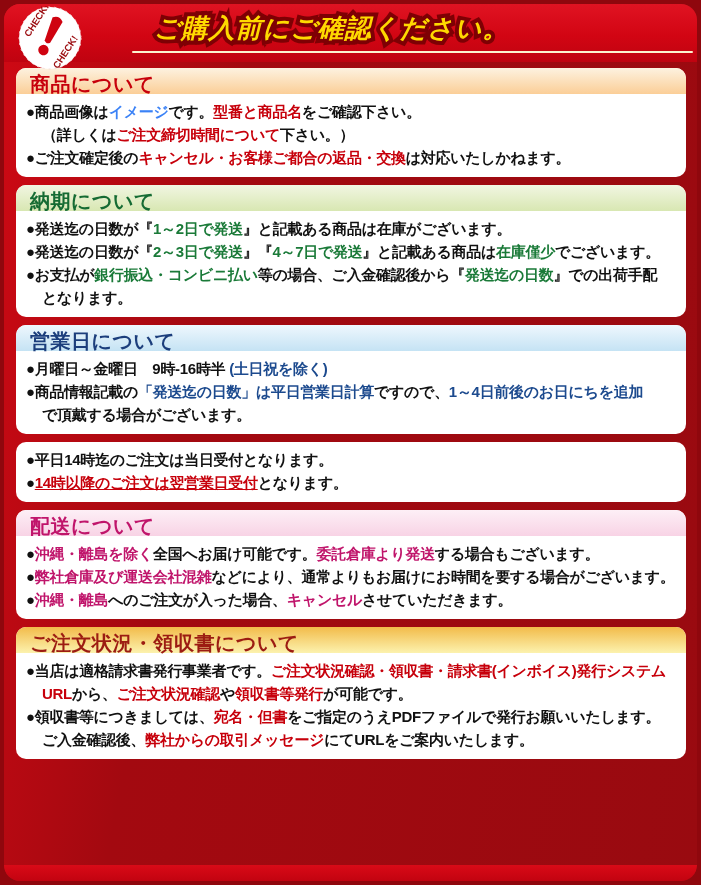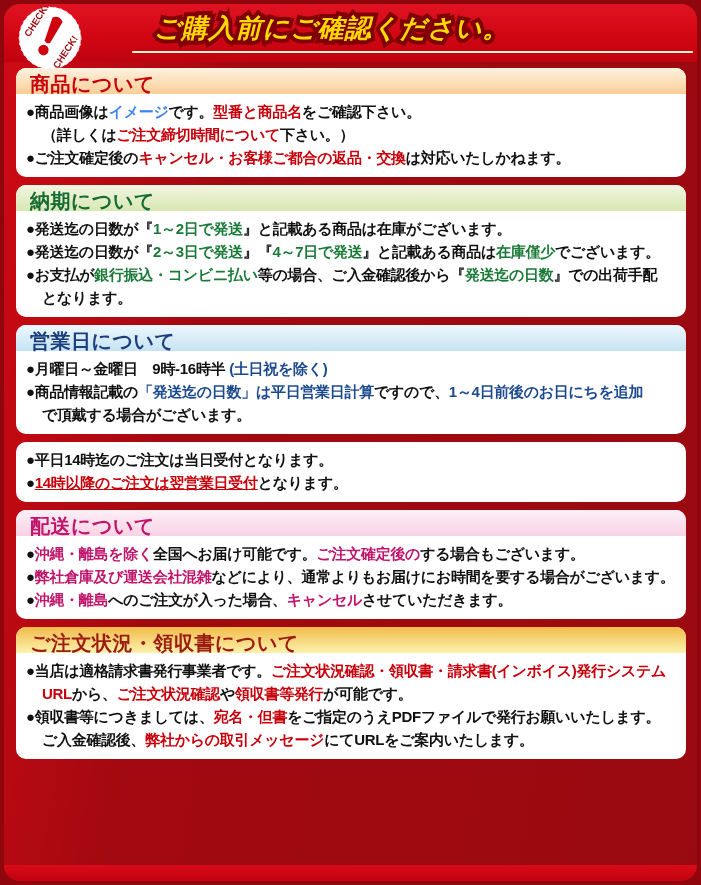--- a/index.html
+++ b/index.html
@@ -106,21 +106,21 @@
       </section>
       <section class="card">
         <div class="card-body">
           <p class="line"><span>●平日14時迄のご注文は当日受付となります。</span></p>
           <p class="line"><span>●</span><span style="color: rgb(199, 0, 11); text-decoration: underline;">14時以降のご注文は翌営業日受付</span><span>となります。</span></p>
         </div>
       </section>
       <section class="card">
         <div class="card-head" style="background: linear-gradient(rgb(253, 239, 246), rgb(248, 211, 229)); color: rgb(192, 21, 107);">配送について</div>
         <div class="card-body">
-          <p class="line"><span>●</span><span style="color: rgb(192, 21, 107);">沖縄・離島を除く</span><span>全国へお届け可能です。</span><span style="color: rgb(192, 21, 107);">ご注文確定後の</span><span>する場合もございます。</span></p>
+          <p class="line"><span>●</span><span style="color: rgb(192, 21, 107);">沖縄・離島を除く</span><span>全国へお届け可能です。</span><span style="color: rgb(192, 21, 107);">委託倉庫より発送</span><span>する場合もございます。</span></p>
           <p class="line"><span>●</span><span style="color: rgb(192, 21, 107);">弊社倉庫及び運送会社混雑</span><span>などにより、通常よりもお届けにお時間を要する場合がございます。</span></p>
           <p class="line"><span>●</span><span style="color: rgb(192, 21, 107);">沖縄・離島</span><span>へのご注文が入った場合、</span><span style="color: rgb(192, 21, 107);">キャンセル</span><span>させていただきます。</span></p>
         </div>
       </section>
       <section class="card">
         <div class="card-head" style="background: linear-gradient(rgb(242, 187, 74), rgb(252, 242, 174)); color: rgb(156, 28, 18);">ご注文状況・領収書について</div>
         <div class="card-body">
           <p class="line"><span>●当店は適格請求書発行事業者です。</span><span style="color: rgb(199, 0, 11);">ご注文状況確認・領収書・請求書(インボイス)発行システム</span><br><span style="color: rgb(199, 0, 11);">URL</span><span>から、</span><span style="color: rgb(199, 0, 11);">ご注文状況確認</span><span>や</span><span style="color: rgb(199, 0, 11);">領収書等発行</span><span>が可能です。</span></p>
           <p class="line"><span>●領収書等につきましては、</span><span style="color: rgb(199, 0, 11);">宛名・但書</span><span>をご指定のうえPDFファイルで発行お願いいたします。</span><br><span>ご入金確認後、</span><span style="color: rgb(199, 0, 11);">弊社からの取引メッセージ</span><span>にてURLをご案内いたします。</span></p>
         </div>

